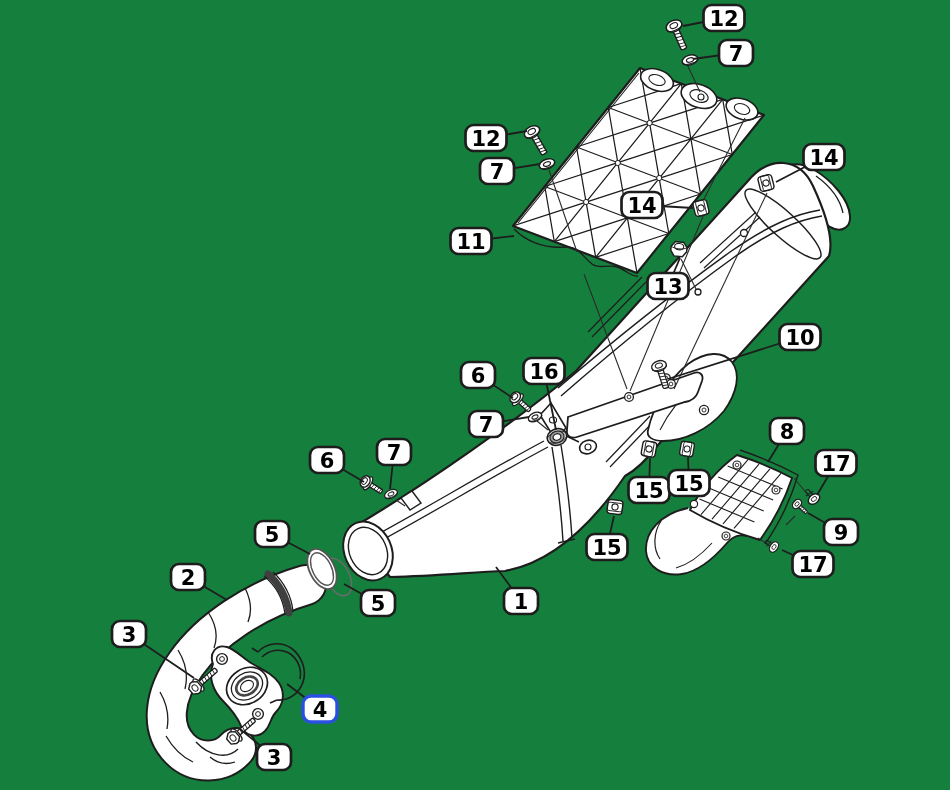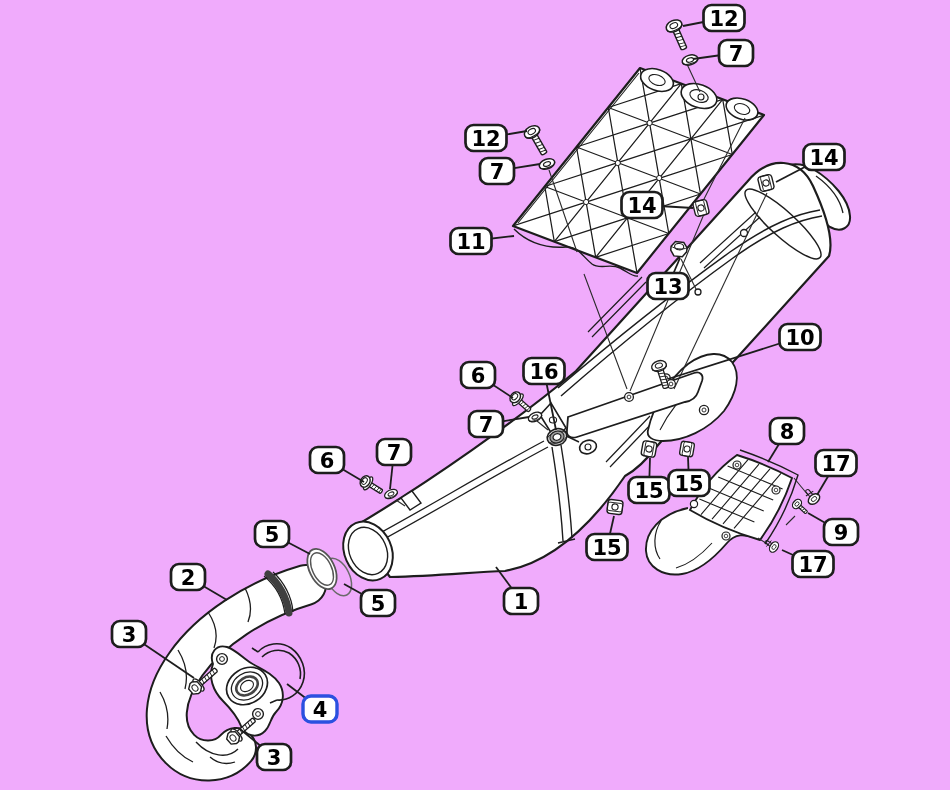--- a/index.html
+++ b/index.html
@@ -1,16 +1,16 @@
 <!DOCTYPE html>
 <html><head>
 <meta charset="utf-8">
 <style>
   html,body{margin:0;padding:0;background:#fff;}
-  #stage{position:relative;width:950px;height:790px;background:#f0abfc;overflow:hidden;
+  #stage{position:relative;width:950px;height:790px;background:#15803d;overflow:hidden;
          font-family:"DejaVu Sans","Liberation Sans",sans-serif;text-align:right;}
   svg{position:absolute;left:0;top:0;}
   .callout-num{font-family:"DejaVu Sans","Liberation Sans",sans-serif;font-weight:700;
                font-size:21px;fill:#000;}
 </style>
 </head>
 <body>
 
 <div id="stage">
 <svg viewBox="0 0 950 790" width="950" height="790">

